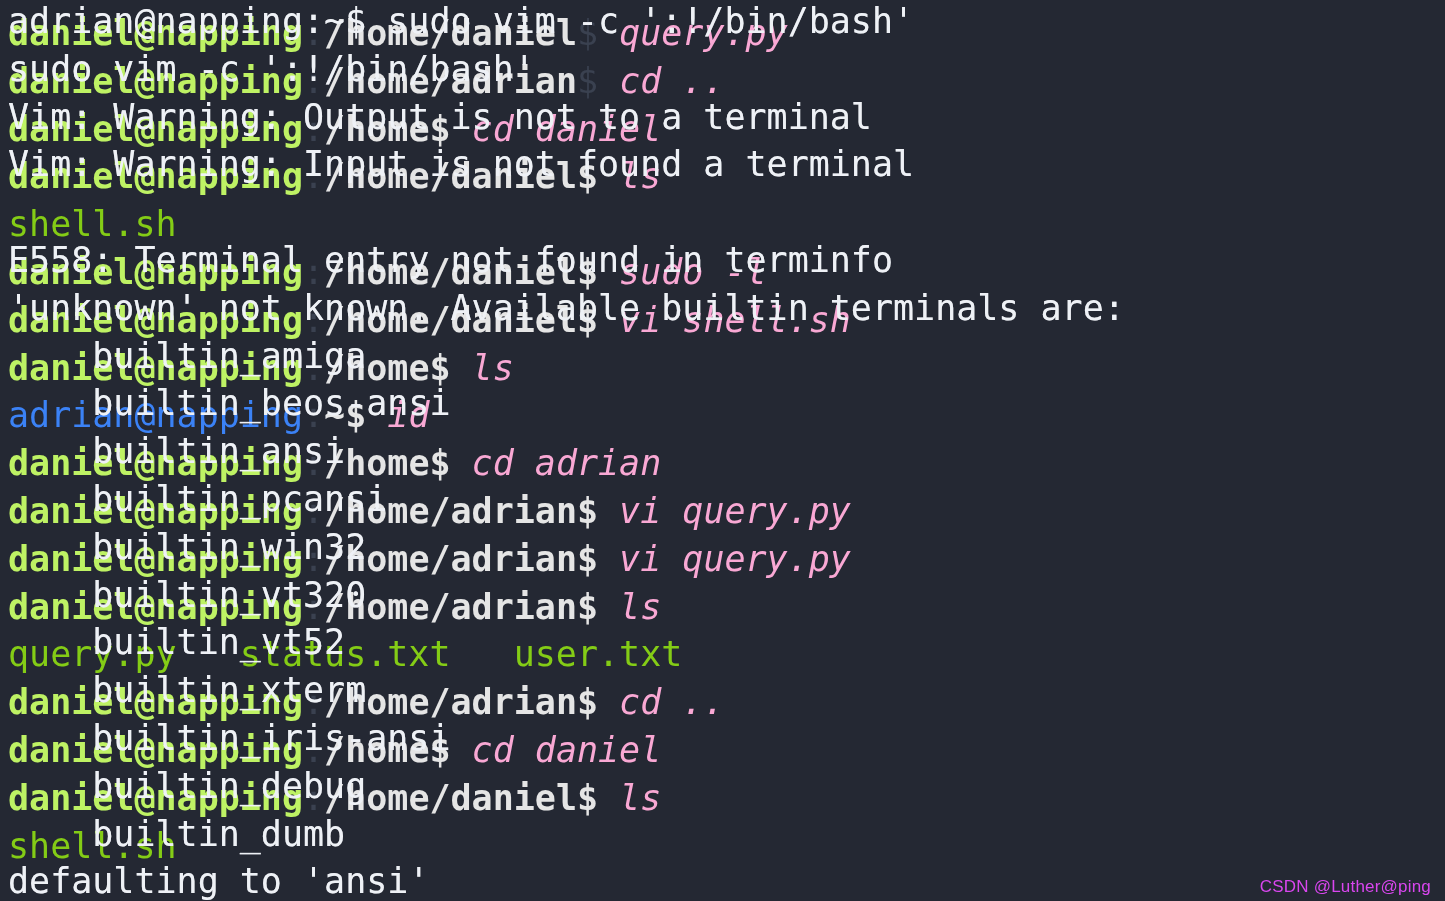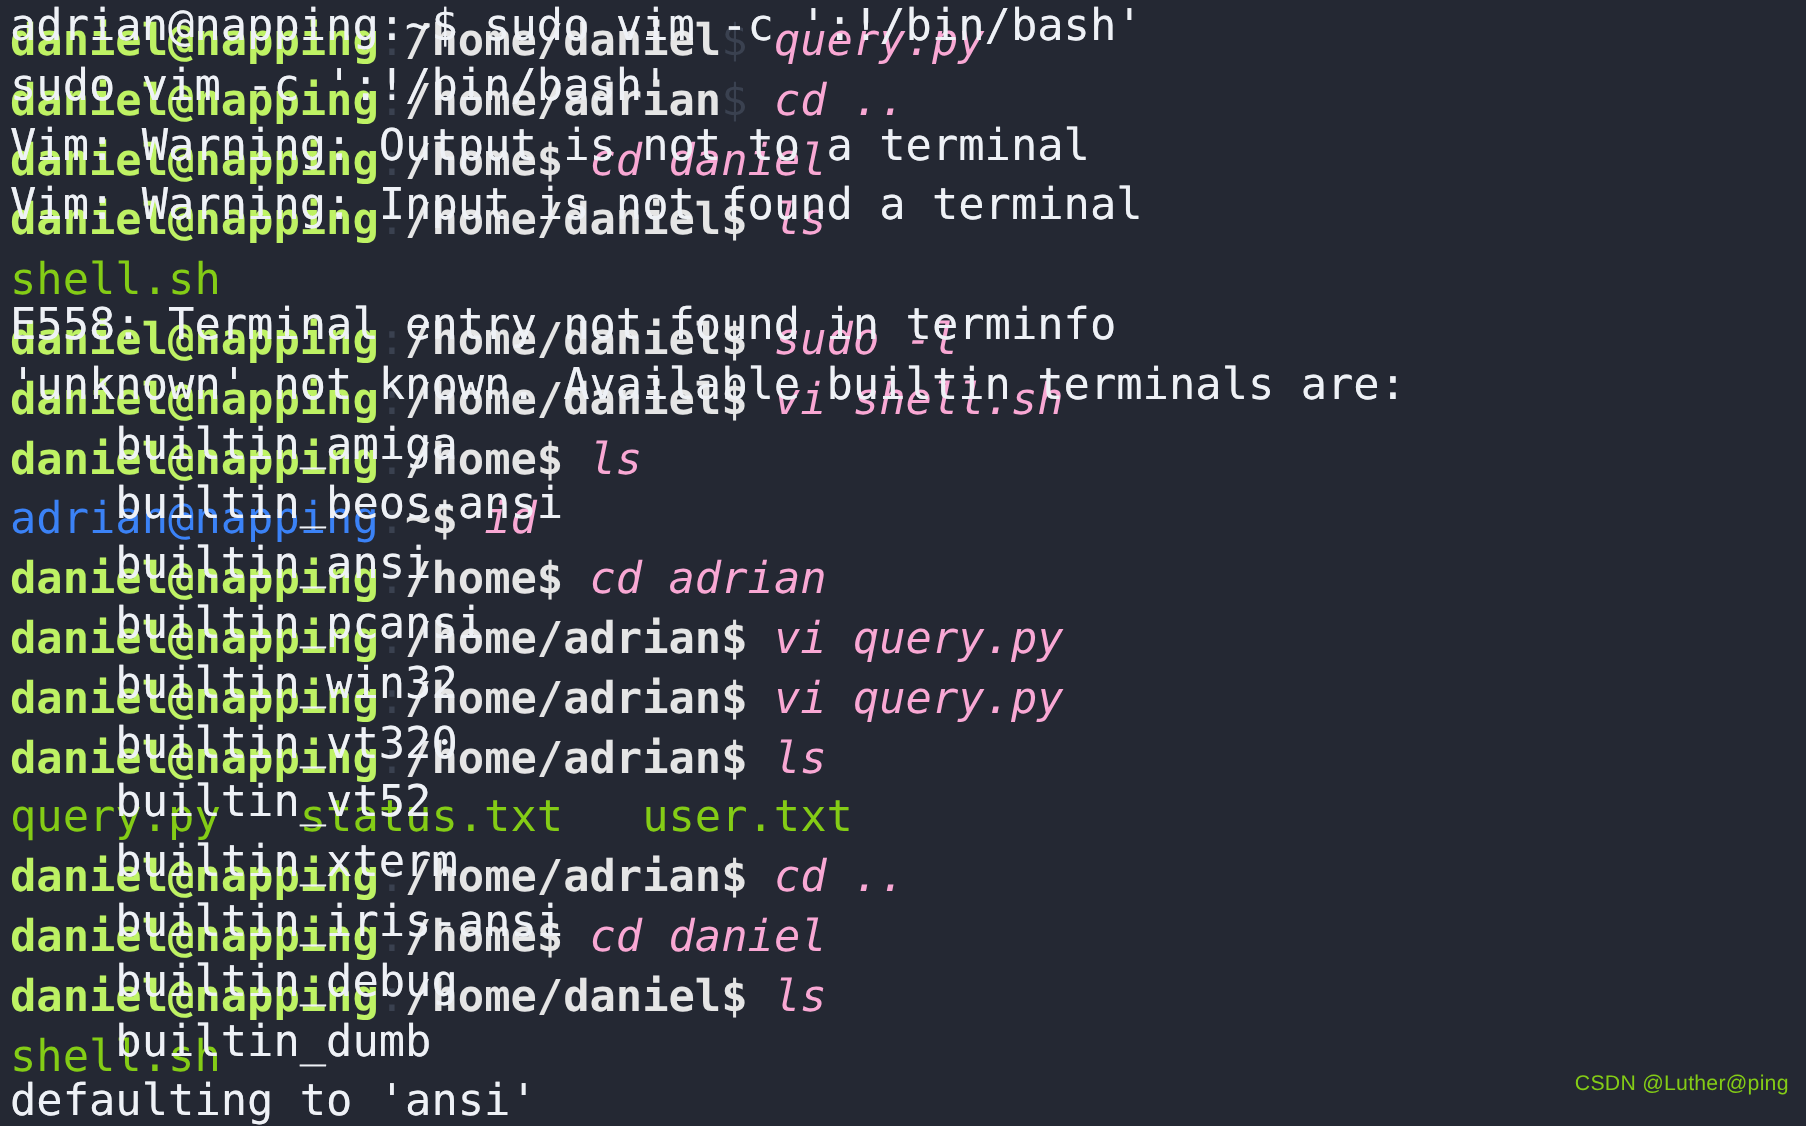--- a/index.html
+++ b/index.html
@@ -63,25 +63,25 @@
     white-space: pre;
     color: #eef1f6;
     text-shadow: 0 0 0.4px rgba(255,255,255,0.55);
   }
   .fg-line.blank { color: transparent; }
 
   
   #watermark {
     position: absolute;
     right: 14px;
-    bottom: 24px;
+    bottom: 4px;
     z-index: 3;
     font-family: "Liberation Sans", sans-serif;
     font-size: 17px;
-    color: #84cc16;
+    color: #d946ef;
     letter-spacing: 0.2px;
     white-space: pre;
   }
 </style>
 </head>
 <body>
 
 <div id="screen">
 
   <div id="ghost-layer" style="top: 10px;">

